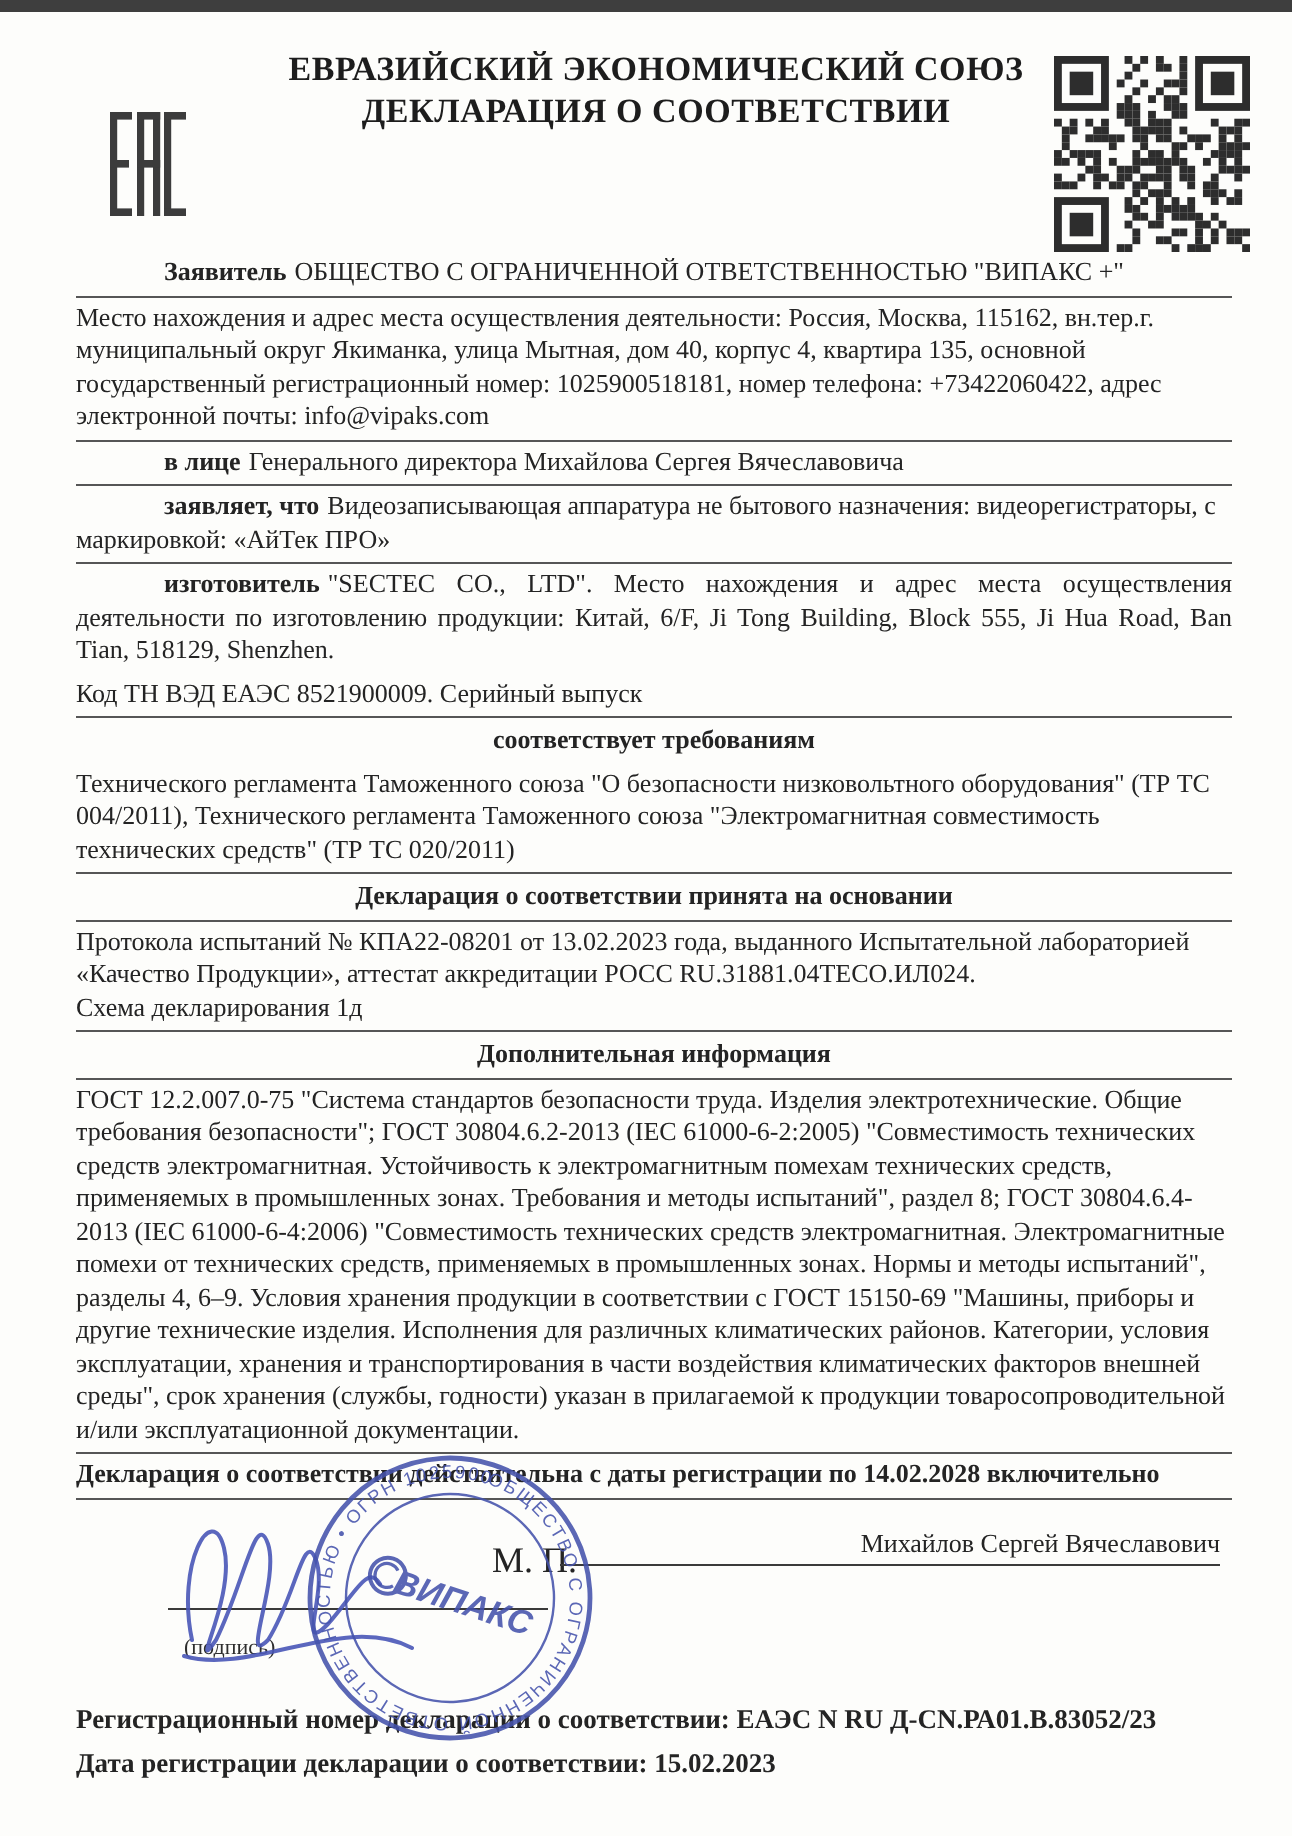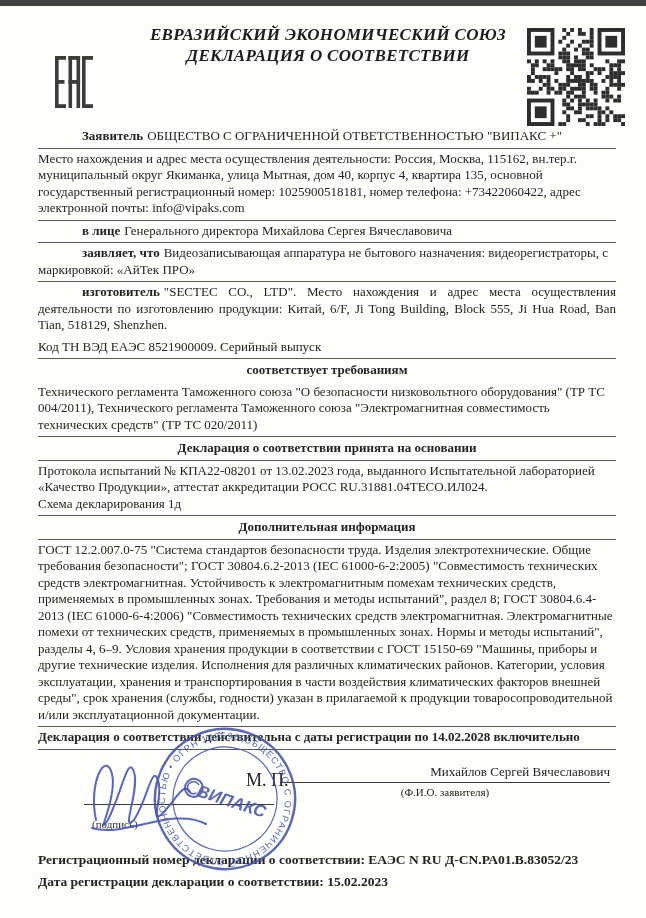--- a/index.html
+++ b/index.html
@@ -3,21 +3,21 @@
 <meta charset="utf-8">
 <style>
   html,body{margin:0;padding:0;background:#e8e8e8;}
   .page{
     position:relative;width:646px;height:918px;margin:0 auto;
     background:#fdfdfb;overflow:hidden;
     font-family:"Liberation Serif","DejaVu Serif",serif;
     color:#242424;
   }
   .topbar{position:absolute;top:0;left:0;width:646px;height:6px;background:#3e3e3e;}
-  .header{position:relative;height:118px;font-style:italic;}
+  .header{position:relative;height:118px;}
   .title{
     position:absolute;top:24px;left:120px;right:110px;text-align:center;
     font-weight:bold;font-size:17px;line-height:21px;letter-spacing:.3px;color:#1d1d1d;
   }
   .eac{position:absolute;left:55px;top:56px;}
   .qr{position:absolute;left:527px;top:28px;width:98px;height:98px;}
   .content{padding:8px 30px 0 38px;font-size:13px;line-height:16.5px;}
   .row{border-bottom:1px solid #565656;padding:2px 0 3px;}
   .row.noline{border-bottom:none;}
   .b{font-weight:bold;margin-right:4px;margin-left:44px;}
@@ -363,21 +363,20 @@
             <path d="M46,70 a6,6 0 1,0 0,8" fill="none" stroke="#4553ac" stroke-width="1.6"></path>
           </g>
           <text x="82" y="81" text-anchor="middle" font-size="17" font-weight="bold" font-style="italic" font-family="Liberation Sans, sans-serif" fill="#4553ac">ВИПАКС</text>
         </svg>
       </div>
 
       <div class="mp">М. П.</div>
       <div class="sigline"></div>
       <div class="sigcap">(подпись)</div>
       <div class="fio">Михайлов Сергей Вячеславович</div>
-      <div class="fiocap">(Ф.И.О. заявителя)</div>
     </div>
 
     <div class="regrow">
       <span>Регистрационный номер декларации о соответствии:</span>
       <span>ЕАЭС N RU Д-CN.РА01.В.83052/23</span>
     </div>
 
     <div class="regrow">
       <span>Дата регистрации декларации о соответствии:</span>
       <span>15.02.2023</span>

